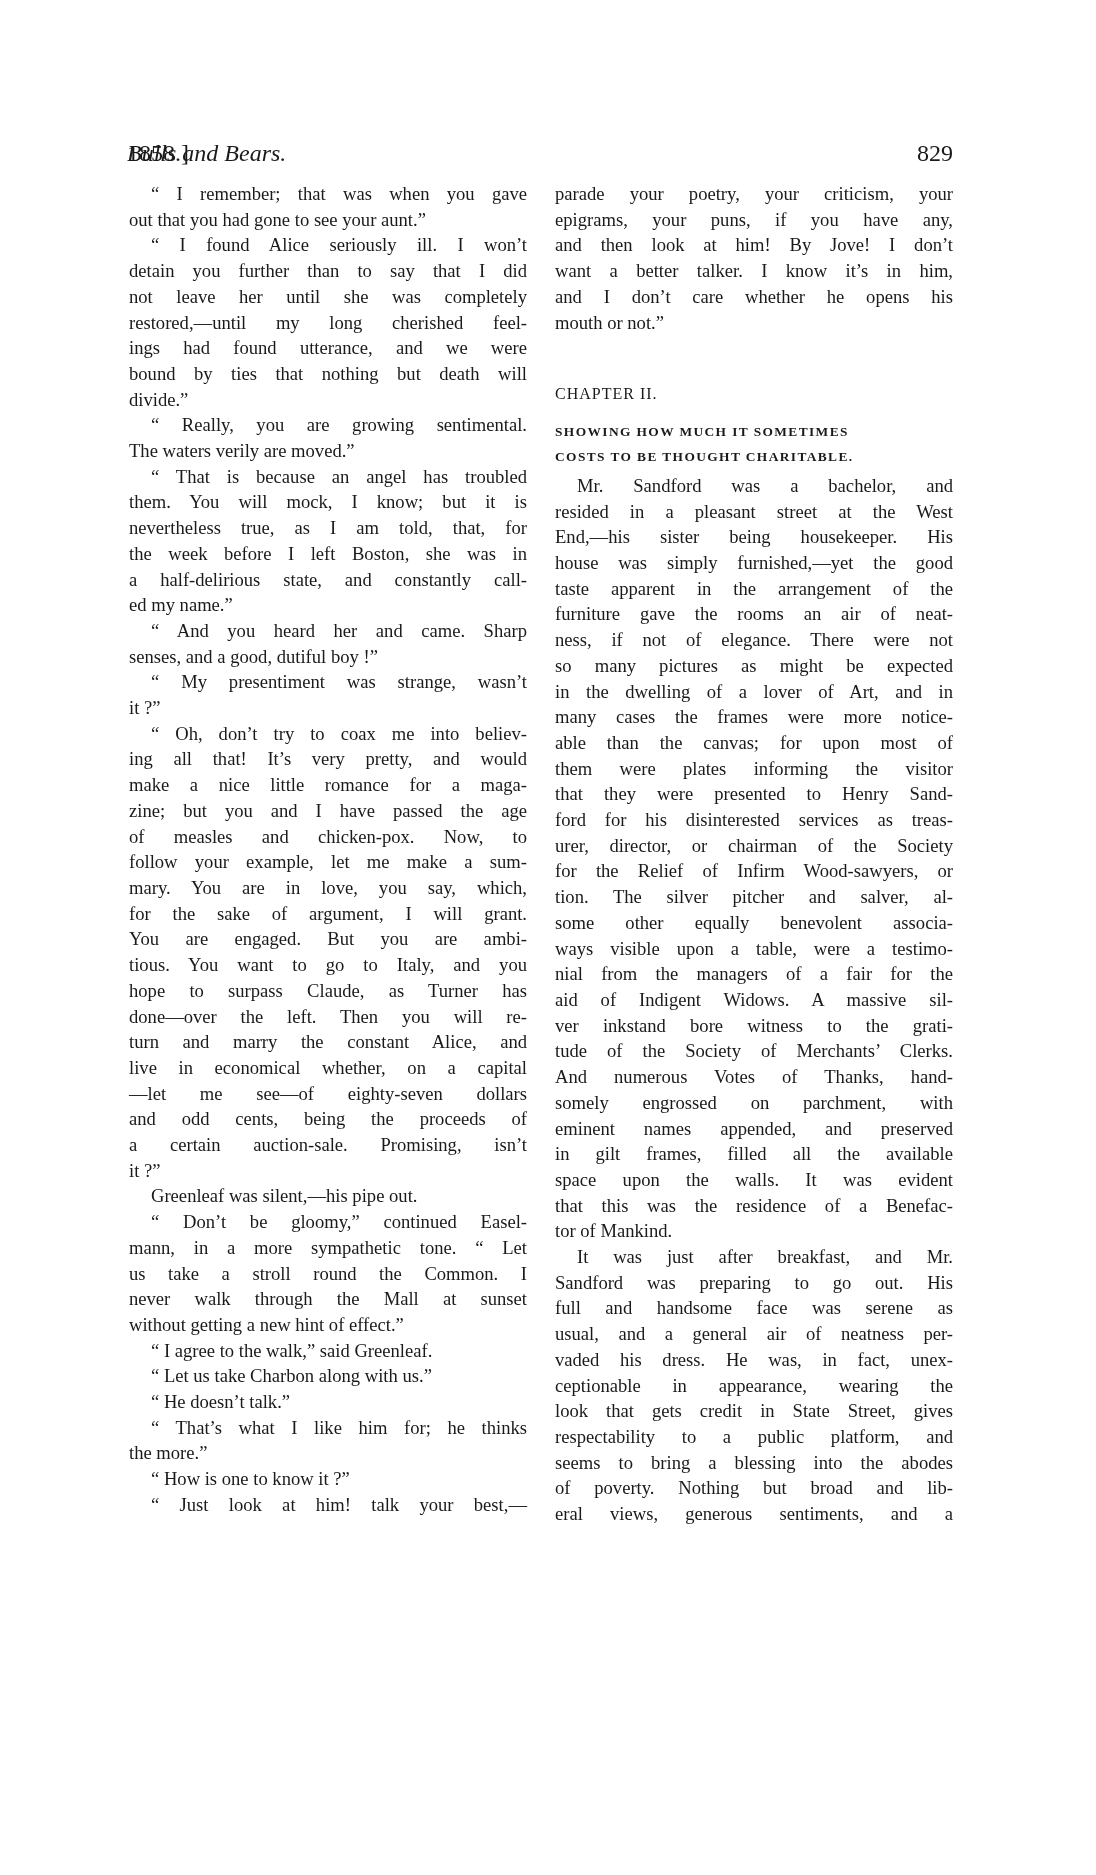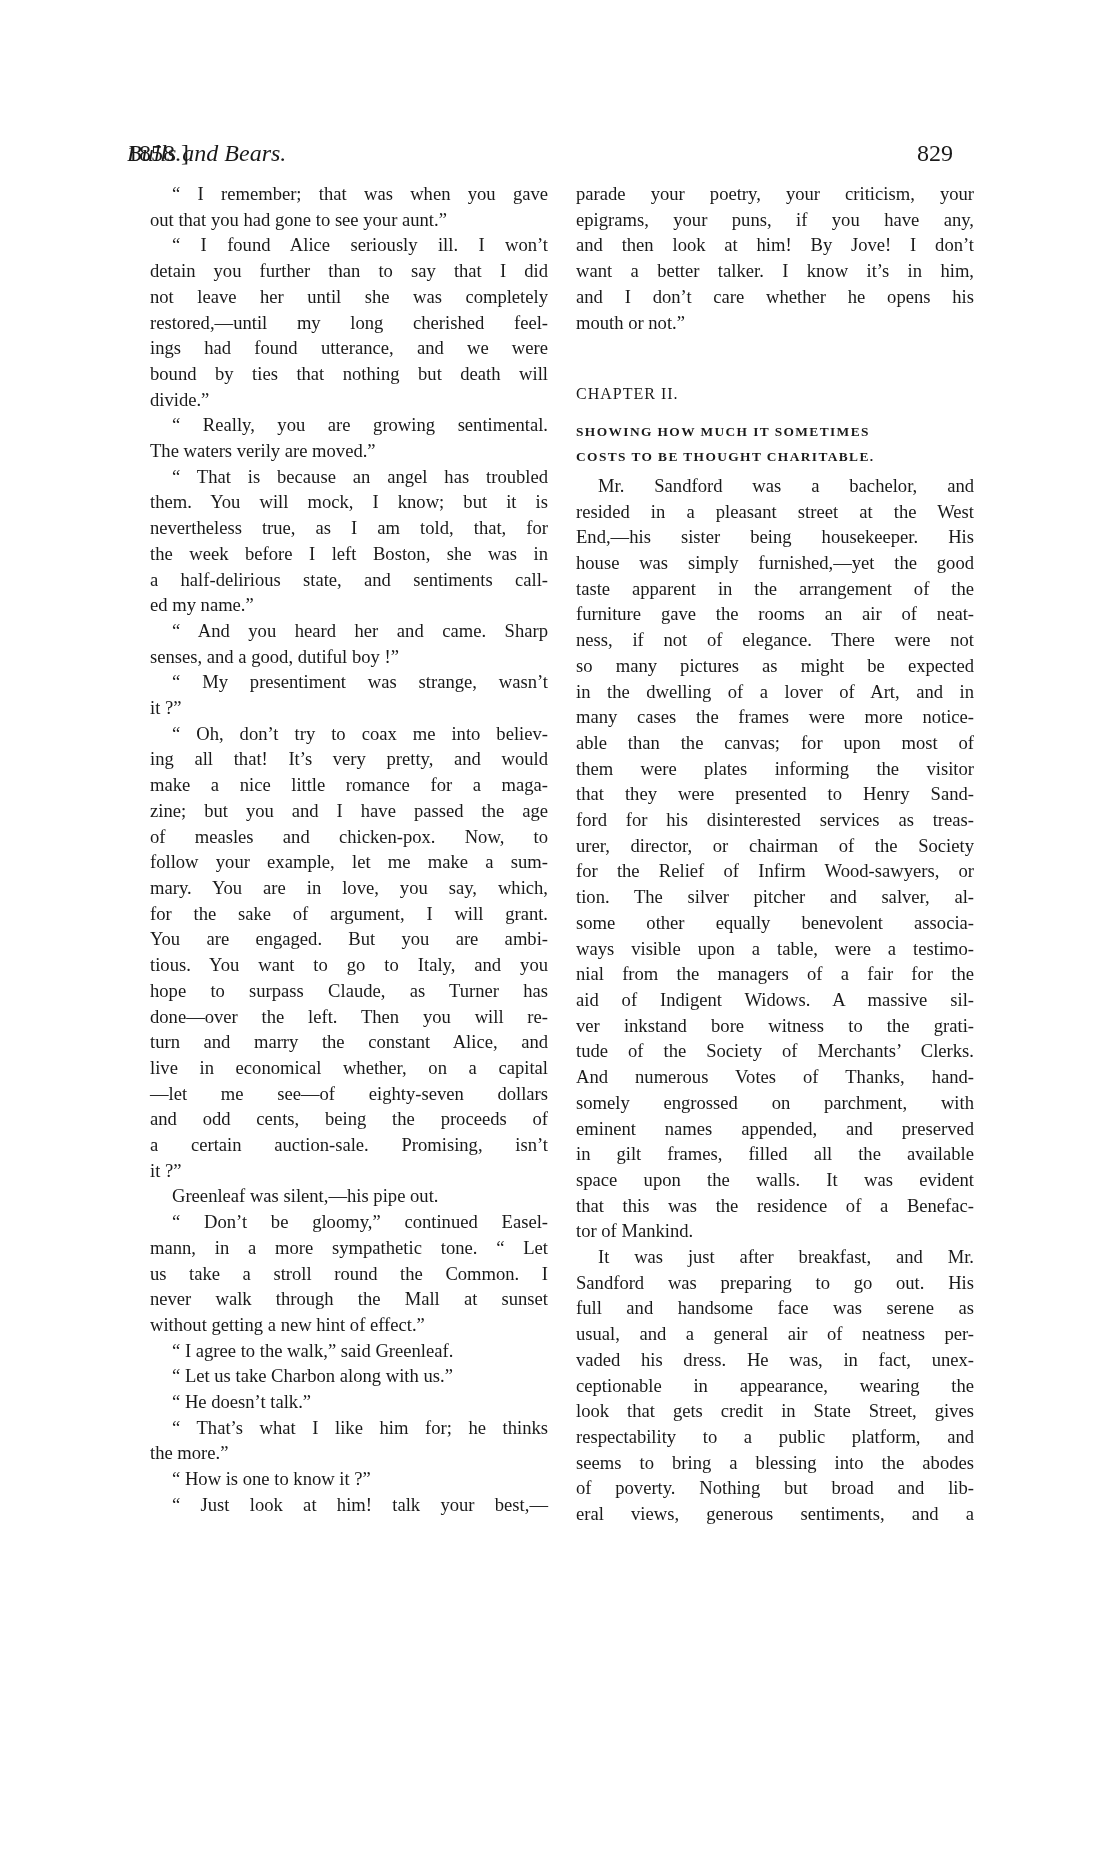--- a/index.html
+++ b/index.html
@@ -5,21 +5,21 @@
   html, body { margin: 0; padding: 0; background: #ffffff; }
   body { width: 1096px; height: 1875px; position: relative; overflow: hidden;
          font-family: "Liberation Serif", "DejaVu Serif", serif; color: #1a1a1a; }
   .page { position: absolute; left: 0; top: 0; width: 1096px; height: 1875px; }
   .running-head { position: absolute; top: 140px; left: 127px; width: 826px; height: 30px;
                   font-size: 24px; }
   .rh-year { position: absolute; left: 0; top: 0; }
   .rh-title { position: absolute; left: 0; right: 0; text-align: left; font-style: italic; top: 0; }
   .rh-page { position: absolute; right: 0; top: 0; }
   .col { position: absolute; top: 181px; width: 398px; font-size: 18.6px; line-height: 25.7px;
-         text-align: justify; margin-left: 21px; }
+         text-align: justify; }
   .col-left { left: 129px; }
   .col-right { left: 555px; }
   .col p { margin: 0; text-indent: 22px; }
   .chapter { text-align: left; font-size: 16px; letter-spacing: 1px; margin-top: 46px !important; margin-bottom: 12px !important; text-indent: 0 !important; font-family: Liberation Serif, serif; }
   .subhead { font-size: 13.4px; letter-spacing: 1.4px; line-height: 25px; text-indent: 0 !important; margin-bottom: 4px !important; font-weight: bold; }
   .line { display: block; text-align: justify; text-align-last: justify; }
   .line.last { text-align-last: left; }
   .line.ind { padding-left: 22px; }
 </style>
 </head>
@@ -41,21 +41,21 @@
       <span class="line">restored,—until my long cherished feel-</span>
       <span class="line">ings had found utterance, and we were</span>
       <span class="line">bound by ties that nothing but death will</span>
       <span class="line last">divide.”</span>
       <span class="line ind">“ Really, you are growing sentimental.</span>
       <span class="line last">The waters verily are moved.”</span>
       <span class="line ind">“ That is because an angel has troubled</span>
       <span class="line">them.  You will mock, I know; but it is</span>
       <span class="line">nevertheless true, as I am told, that, for</span>
       <span class="line">the week before I left Boston, she was in</span>
-      <span class="line">a half-delirious state, and sentiments call-</span>
+      <span class="line">a half-delirious state, and constantly call-</span>
       <span class="line last">ed my name.”</span>
       <span class="line ind">“ And you heard her and came.  Sharp</span>
       <span class="line last">senses, and a good, dutiful boy !”</span>
       <span class="line ind">“ My presentiment was strange, wasn’t</span>
       <span class="line last">it ?”</span>
       <span class="line ind">“ Oh, don’t try to coax me into believ-</span>
       <span class="line">ing all that!  It’s very pretty, and would</span>
       <span class="line">make a nice little romance for a maga-</span>
       <span class="line">zine; but you and I have passed the age</span>
       <span class="line">of measles and chicken-pox.  Now, to</span>

